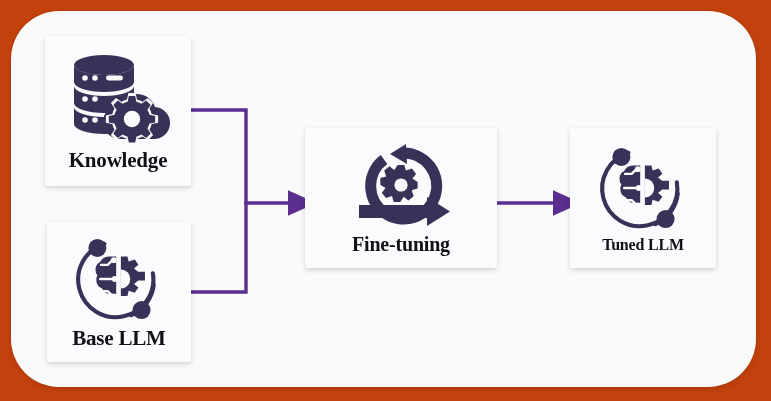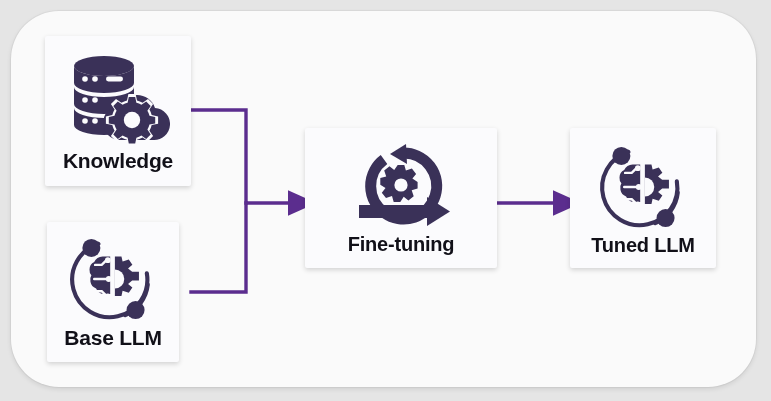--- a/index.html
+++ b/index.html
@@ -4,22 +4,22 @@
 <style>
   html, body {
     margin: 0;
     padding: 0;
     background: #ffffff;
   }
   #canvas {
     position: relative;
     width: 771px;
     height: 401px;
-    background: #e5e5e5;
-    font-family: Liberation Sans, sans-serif;
+    background: #c2410c;
+    font-family: Liberation Serif, serif;
     overflow: hidden;
   }
   
   #panel {
     position: absolute;
     left: 11px;
     top: 11px;
     width: 745px;
     height: 376px;
     background: #fafafa;
@@ -54,36 +54,36 @@
     width: 100%;
   }
 
   #node-knowledge {
     left: 45px; top: 36px; width: 146px; height: 150px;
     padding-top: 14px;
   }
   #node-knowledge .label { font-size: 21px; padding-bottom: 13px; }
 
   #node-base-llm {
-    left: 47px; top: 222px; width: 132px; height: 140px;
+    left: 47px; top: 222px; width: 144px; height: 140px;
     padding-top: 10px;
   }
   #node-base-llm .label { font-size: 21px; padding-bottom: 14px; }
 
   #node-fine-tuning {
     left: 305px; top: 128px; width: 192px; height: 140px;
     padding-top: 12px;
   }
   #node-fine-tuning .label { font-size: 20px; padding-bottom: 12px; }
 
   #node-tuned-llm {
     left: 570px; top: 128px; width: 146px; height: 140px;
     padding-top: 12px;
   }
-  #node-tuned-llm .label { font-size: 20px; padding-bottom: 14px; }
+  #node-tuned-llm .label { font-size: 16px; padding-bottom: 14px; }
 
   
   #connectors {
     position: absolute;
     left: 0; top: 0;
     width: 771px;
     height: 401px;
     pointer-events: none;
   }
 </style>

